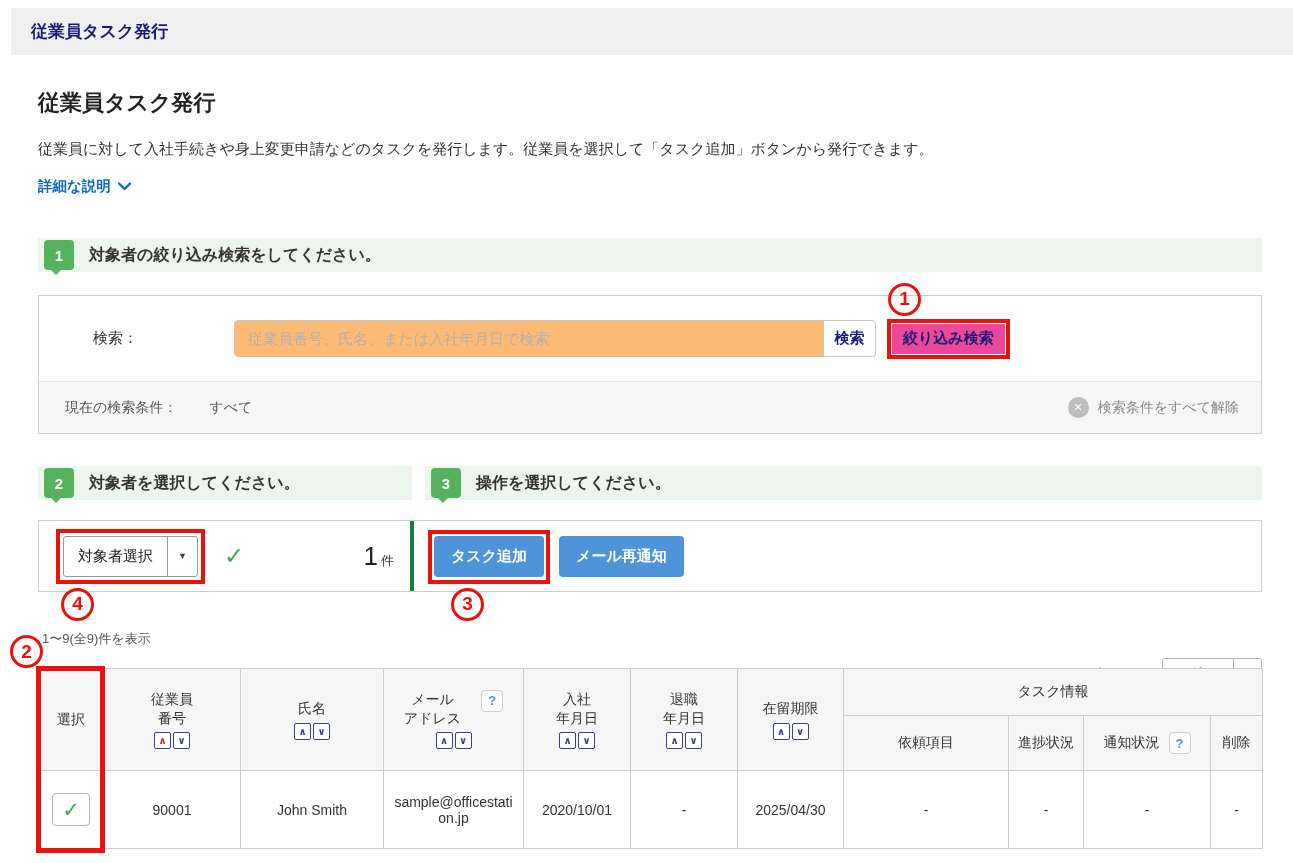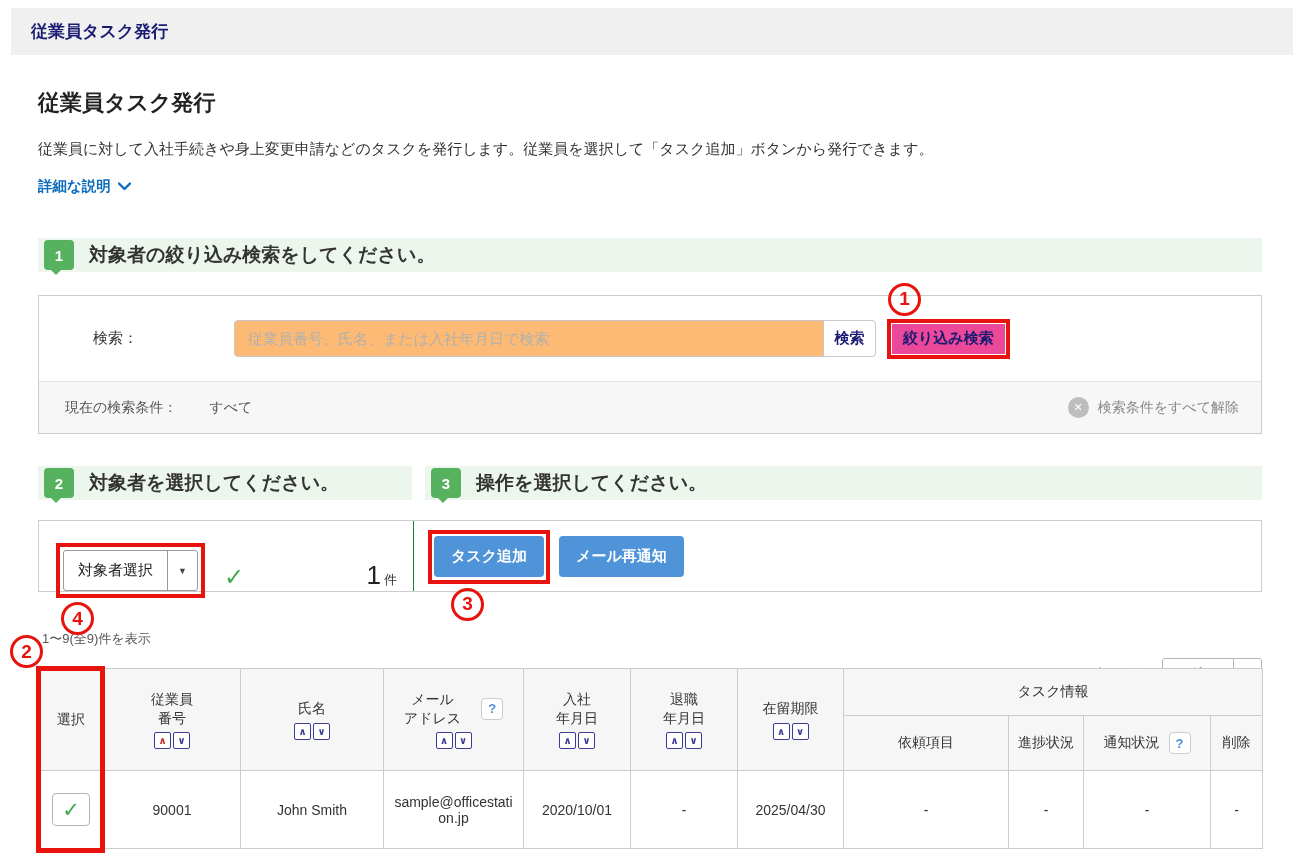--- a/index.html
+++ b/index.html
@@ -13,21 +13,21 @@
 
   
   .page-title { position:absolute; top:88px; left:38px; font-size:22px; font-weight:bold; color:#222; }
   .page-desc { position:absolute; top:140px; left:38px; font-size:15px; color:#333; }
   .detail-link { position:absolute; top:177px; left:38px; font-size:14.5px; font-weight:bold; color:#0d6cbd; display:flex; align-items:center; gap:7px; cursor:pointer; text-decoration:none; }
 
   
   .step { position:absolute; height:34px; background:#edf6ec; display:flex; align-items:center; }
   .step-badge { position:relative; width:30px; height:30px; margin-left:6px; margin-right:15px; background:#57b25f; border-radius:4px; color:#fff; font-size:15px; font-weight:bold; display:flex; align-items:center; justify-content:center; flex:none; }
   .step-badge::after { content:""; position:absolute; top:100%; left:7px; border:5px solid transparent; border-top-color:#57b25f; }
-  .step-text { font-size:19px; font-weight:bold; color:#333; }
+  .step-text { font-size:16px; font-weight:bold; color:#333; }
   .step1 { top:238px; left:38px; width:1224px; }
   .step2 { top:466px; left:38px; width:374px; }
   .step3 { top:466px; left:425px; width:837px; }
 
   
   .panel { position:absolute; left:38px; width:1224px; background:#fff; border:1px solid #ccc; }
 
   
   .search-panel { top:295px; height:139px; display:flex; flex-direction:column; }
   .search-row { height:86px; display:flex; align-items:center; padding-left:26px; }
@@ -37,21 +37,21 @@
   .input-group input::placeholder { color:#b0b0b0; }
   .btn-search { width:52px; flex:none; background:#fff; border:none; border-left:1px solid #c8c8c8; font-size:15px; font-weight:bold; color:#1a1a73; cursor:pointer; font-family:inherit; }
   .btn-filter { background:#ec4899; border:none; height:30px; padding:0 11px; font-size:15px; font-weight:bold; color:#1a1a73; cursor:pointer; font-family:inherit; }
   .current-row { height:52px; background:#f7f7f7; border-top:1px solid #e3e3e3; display:flex; align-items:center; padding-left:26px; font-size:14px; color:#555; }
   .current-label { margin-right:32px; }
   .clear-group { margin-left:auto; margin-right:22px; display:flex; align-items:center; gap:9px; color:#888; font-size:14px; cursor:pointer; }
   .x-circle { width:21px; height:21px; border-radius:50%; background:#bdbdbd; color:#fff; font-size:11px; font-weight:bold; display:flex; align-items:center; justify-content:center; }
 
   
   .action-panel { top:520px; height:72px; display:flex; }
-  .action-left { width:375px; flex:none; display:flex; align-items:flex-end; padding-left:24px; border-right:1px solid #15803d; }
+  .action-left { width:375px; flex:none; display:flex; align-items:center; padding-left:24px; border-right:4px solid #15803d; }
   .action-right { flex:1; display:flex; align-items:center; padding-left:20px; gap:15px; }
   .dropdown { display:inline-flex; align-items:stretch; background:#fff; border:1px solid #999; border-radius:3px; height:41px; cursor:pointer; }
   .dd-text { display:flex; align-items:center; padding:0 14px; font-size:15px; color:#222; }
   .dd-arrow { display:flex; align-items:center; justify-content:center; width:30px; border-left:1px solid #999; font-size:9px; color:#444; }
   .green-check { margin-left:26px; font-size:24px; font-weight:bold; color:#44a94f; }
   .count { margin-left:auto; margin-right:16px; display:flex; align-items:baseline; }
   .count-num { font-size:26px; color:#222; }
   .count-unit { font-size:13px; color:#333; margin-left:3px; }
   .btn-blue { height:41px; padding:0 17px; background:#4f94d8; color:#fff; border:none; border-radius:4px; font-size:15px; font-weight:bold; cursor:pointer; font-family:inherit; }
 
@@ -69,21 +69,21 @@
   th,td { border:1px solid #ccc; text-align:center; vertical-align:middle; font-size:14px; color:#333; font-weight:normal; }
   thead th { background:#f6f6f6; }
   tr.h1 th { height:47px; }
   tr.h2 th { height:55px; }
   tbody td { background:#fff; height:78px; }
   .hdr-lines { line-height:1.35; }
   .sorts { margin-top:5px; display:flex; justify-content:center; gap:2px; }
   .sort-btn { display:inline-flex; align-items:center; justify-content:center; width:17px; height:17px; border:1px solid #3c3c96; border-radius:2px; background:#fff; font-size:10px; font-weight:bold; color:#3c3c96; cursor:pointer; }
   .sort-btn.red { color:#cc2626; }
   .q-badge { display:inline-flex; align-items:center; justify-content:center; width:22px; height:22px; border:1px solid #ccc; border-radius:4px; background:#fff; color:#4a90d9; font-size:13px; font-weight:bold; }
-  .email-hdr { display:flex; align-items:center; justify-content:center; gap:20px; }
+  .email-hdr { display:flex; align-items:flex-start; justify-content:center; gap:20px; }
   .notify-hdr { display:inline-flex; align-items:center; gap:9px; }
   .email-cell { word-break:break-all; padding:0 10px; }
   .row-checkbox { display:inline-flex; align-items:center; justify-content:center; width:38px; height:33px; border:1px solid #b5b5b5; border-radius:4px; background:#fff; font-size:21px; font-weight:bold; color:#3aa94c; cursor:pointer; }
 
   
   .anno-wrap { position:relative; display:inline-block; }
   .anno-box { position:absolute; border:4px solid #e8130c; pointer-events:none; z-index:5; }
   .anno-circle { position:absolute; width:33px; height:33px; border:3px solid #e8130c; border-radius:50%; color:#e8130c; font-size:19px; font-weight:bold; display:flex; align-items:center; justify-content:center; background:transparent; z-index:6; pointer-events:none; }
   .box-filter { left:-5px; top:-5px; right:-5px; bottom:-5px; }
   .circle1 { left:-4px; top:-41px; }

